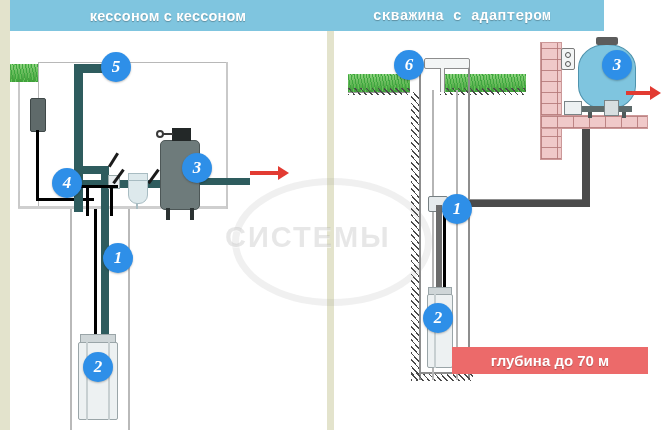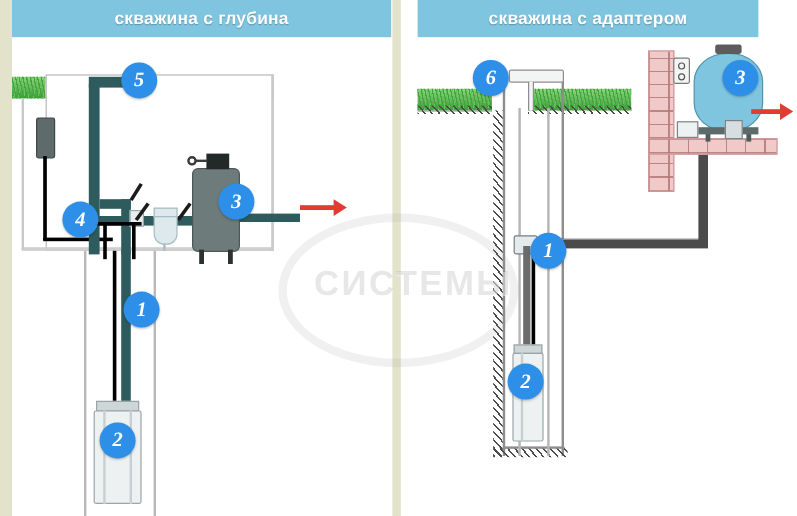--- a/index.html
+++ b/index.html
@@ -17,21 +17,21 @@
     position:absolute; top:0; height:31px;
     background:#7FC5DF;
     display:flex; align-items:center; justify-content:center;
   }
   .hdr span {
     color:#ffffff; font-weight:bold; font-size:14.5px;
     letter-spacing:.2px;
     text-shadow:0 1px 1px rgba(0,0,0,.28);
   }
   #hdr-left  { left:10px;  width:316px; }
-  #hdr-right { left:348px; width:284px; }
+  #hdr-right { left:320px; width:284px;font-family:Liberation Mono, monospace; }
 
   
   #divider {
     position:absolute; left:327px; top:0; width:7px; height:430px;
     background:#E3E3CC;
   }
   #edge-left { position:absolute; left:0; top:0; width:10px; height:430px; background:#E3E3CC; }
 
   
   .grass {
@@ -66,23 +66,23 @@
     display:flex; align-items:center; justify-content:center;
     color:#ffffff; font-weight:bold; font-size:15px;
     text-shadow:0 1px 1px rgba(0,0,0,.25);
     z-index:45;
   }
   #cap-left  { left:112px; top:387px; width:170px; height:26px; }
   #cap-right { left:452px; top:347px; width:196px; height:27px; }
 
   
   #watermark {
-    position:absolute; left:237px; top:180px; width:215px; height:120px;
+    position:absolute; left:225px; top:180px; width:215px; height:120px;
     z-index:35; pointer-events:none;
-    display:flex; flex-direction:column; align-items:center; justify-content:center;
+    display:flex; flex-direction:column; justify-content:center;
   }
   #wm-ring {
     position:absolute; left:232px; top:178px; width:200px; height:128px;
     border:7px solid rgba(150,150,150,.14); border-radius:50%;
     z-index:34;
   }
   .wm-word {
     font-family:"Liberation Sans", sans-serif;
     font-weight:bold; font-size:29px; letter-spacing:2px;
     color:rgba(145,145,145,.22);
@@ -128,21 +128,21 @@
 </style>
 </head>
 <body>
 
 <div id="stage">
 
   <div id="edge-left"></div>
   <div id="divider"></div>
 
   <div class="hdr" id="hdr-left">
-    <span>скважина с глубина</span>
+    <span>кессоном с кессоном</span>
   </div>
   <div class="hdr" id="hdr-right">
     <span>скважина с адаптером</span>
   </div>
 
   <div class="grass" style="left:10px; top:64px; width:28px;"></div>
   <div class="grass" style="left:100px; top:64px; width:128px;"></div>
   <div class="ground-line" style="left:100px; top:82px; width:128px;"></div>
 
   <div class="wall" style="left:38px; top:62px; width:190px; height:147px; border-color:#b8b8b8; background:#fff;"></div>
@@ -270,19 +270,22 @@
   <div class="badge" style="left:602px; top:50px;">
     <span>3</span>
   </div>
   <div class="badge" style="left:442px; top:194px;">
     <span>1</span>
   </div>
   <div class="badge" style="left:423px; top:303px;">
     <span>2</span>
   </div>
 
+  <div class="caption" id="cap-right">
+    <span>глубина до 70 м</span>
+  </div>
 
   <div id="wm-ring"></div>
   <div id="watermark">
     <div class="wm-word" id="wm-top">СИСТЕМЫ</div>
   </div>
 
 </div>
 
 </body></html>

